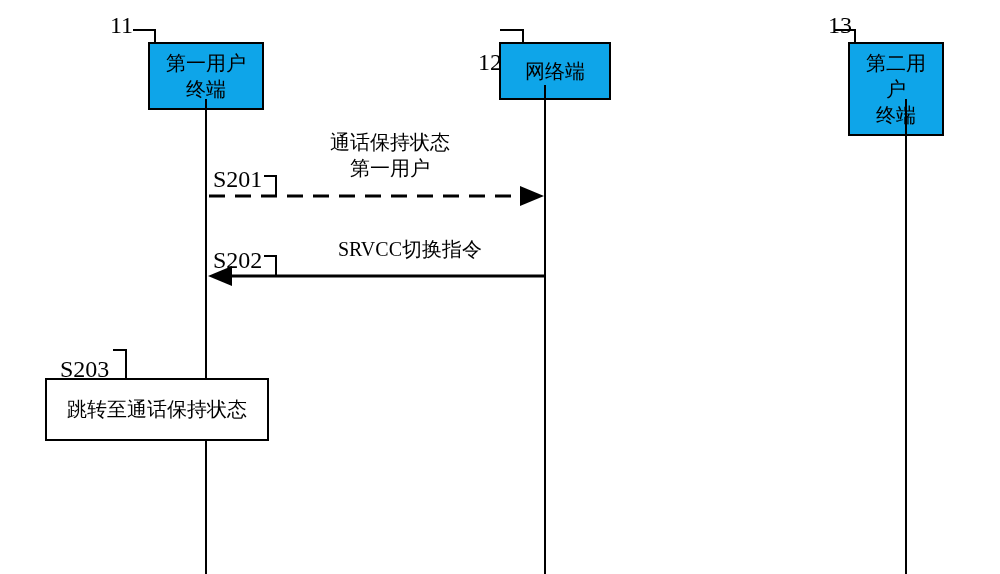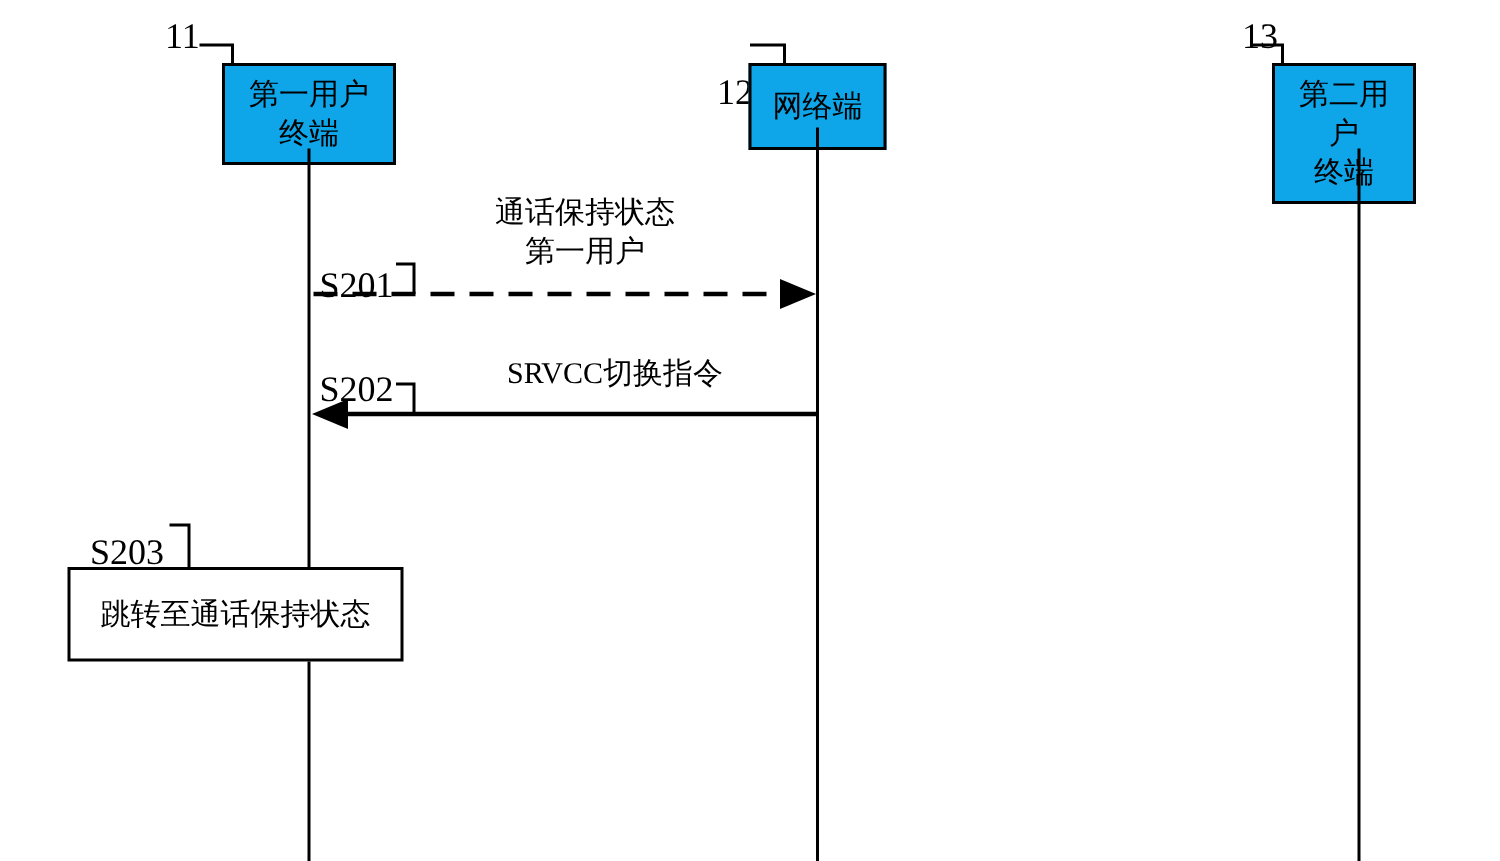--- a/index.html
+++ b/index.html
@@ -59,37 +59,37 @@
 <svg class="connector" style="left:0; top:0;" width="1000" height="100">
   <path d="M 133 30 L 155 30 L 155 42" stroke="#000" stroke-width="2" fill="none"></path>
   <path d="M 500 30 L 523 30 L 523 42" stroke="#000" stroke-width="2" fill="none"></path>
   <path d="M 835 30 L 855 30 L 855 42" stroke="#000" stroke-width="2" fill="none"></path>
 </svg>
 
 <div class="actor-box" style="left:148px; top:42px; width:116px;">
   <span style="white-space:pre-line;">第一用户
 终端</span>
 </div>
-<div class="actor-box" style="left:499px; top:42px; width:92px; padding:14px 12px;">
+<div class="actor-box" style="left:499px; top:42px; width:112px; padding:14px 12px;">
   <span style="white-space:pre-line;">网络端</span>
 </div>
 <div class="actor-box" style="left:848px; top:42px; width:96px;">
   <span style="white-space:pre-line;">第二用户
 终端</span>
 </div>
 
 <div class="lifeline" style="left:205px; top:99px; height:475px;"></div>
 <div class="lifeline" style="left:544px; top:85px; height:489px;"></div>
 <div class="lifeline" style="left:905px; top:99px; height:475px;"></div>
 
 <div class="msg-text" style="left:300px; top:129px; width:180px;">
   <span style="white-space:pre-line;">通话保持状态
 第一用户</span>
 </div>
-<div class="ref-label" style="left:213px; top:178px;text-align:right;">S201</div>
+<div class="ref-label" style="left:213px; top:166px;text-align:right;">S201</div>
 <svg class="connector" style="left:0; top:0;" width="1000" height="574">
   <path d="M 264 176 L 276 176 L 276 196" stroke="#000" stroke-width="2" fill="none"></path>
   <line x1="209" y1="196" x2="528" y2="196" stroke="#000" stroke-width="3" stroke-dasharray="16 10"></line>
   <path d="M 544 196 L 520 186 L 520 206 Z" fill="#000"></path>
 </svg>
 
 <div class="msg-text" style="left:310px; top:236px; width:200px;text-align:center;">
   <span>SRVCC切换指令</span>
 </div>
 <div class="ref-label" style="left:213px; top:247px;">S202</div>

